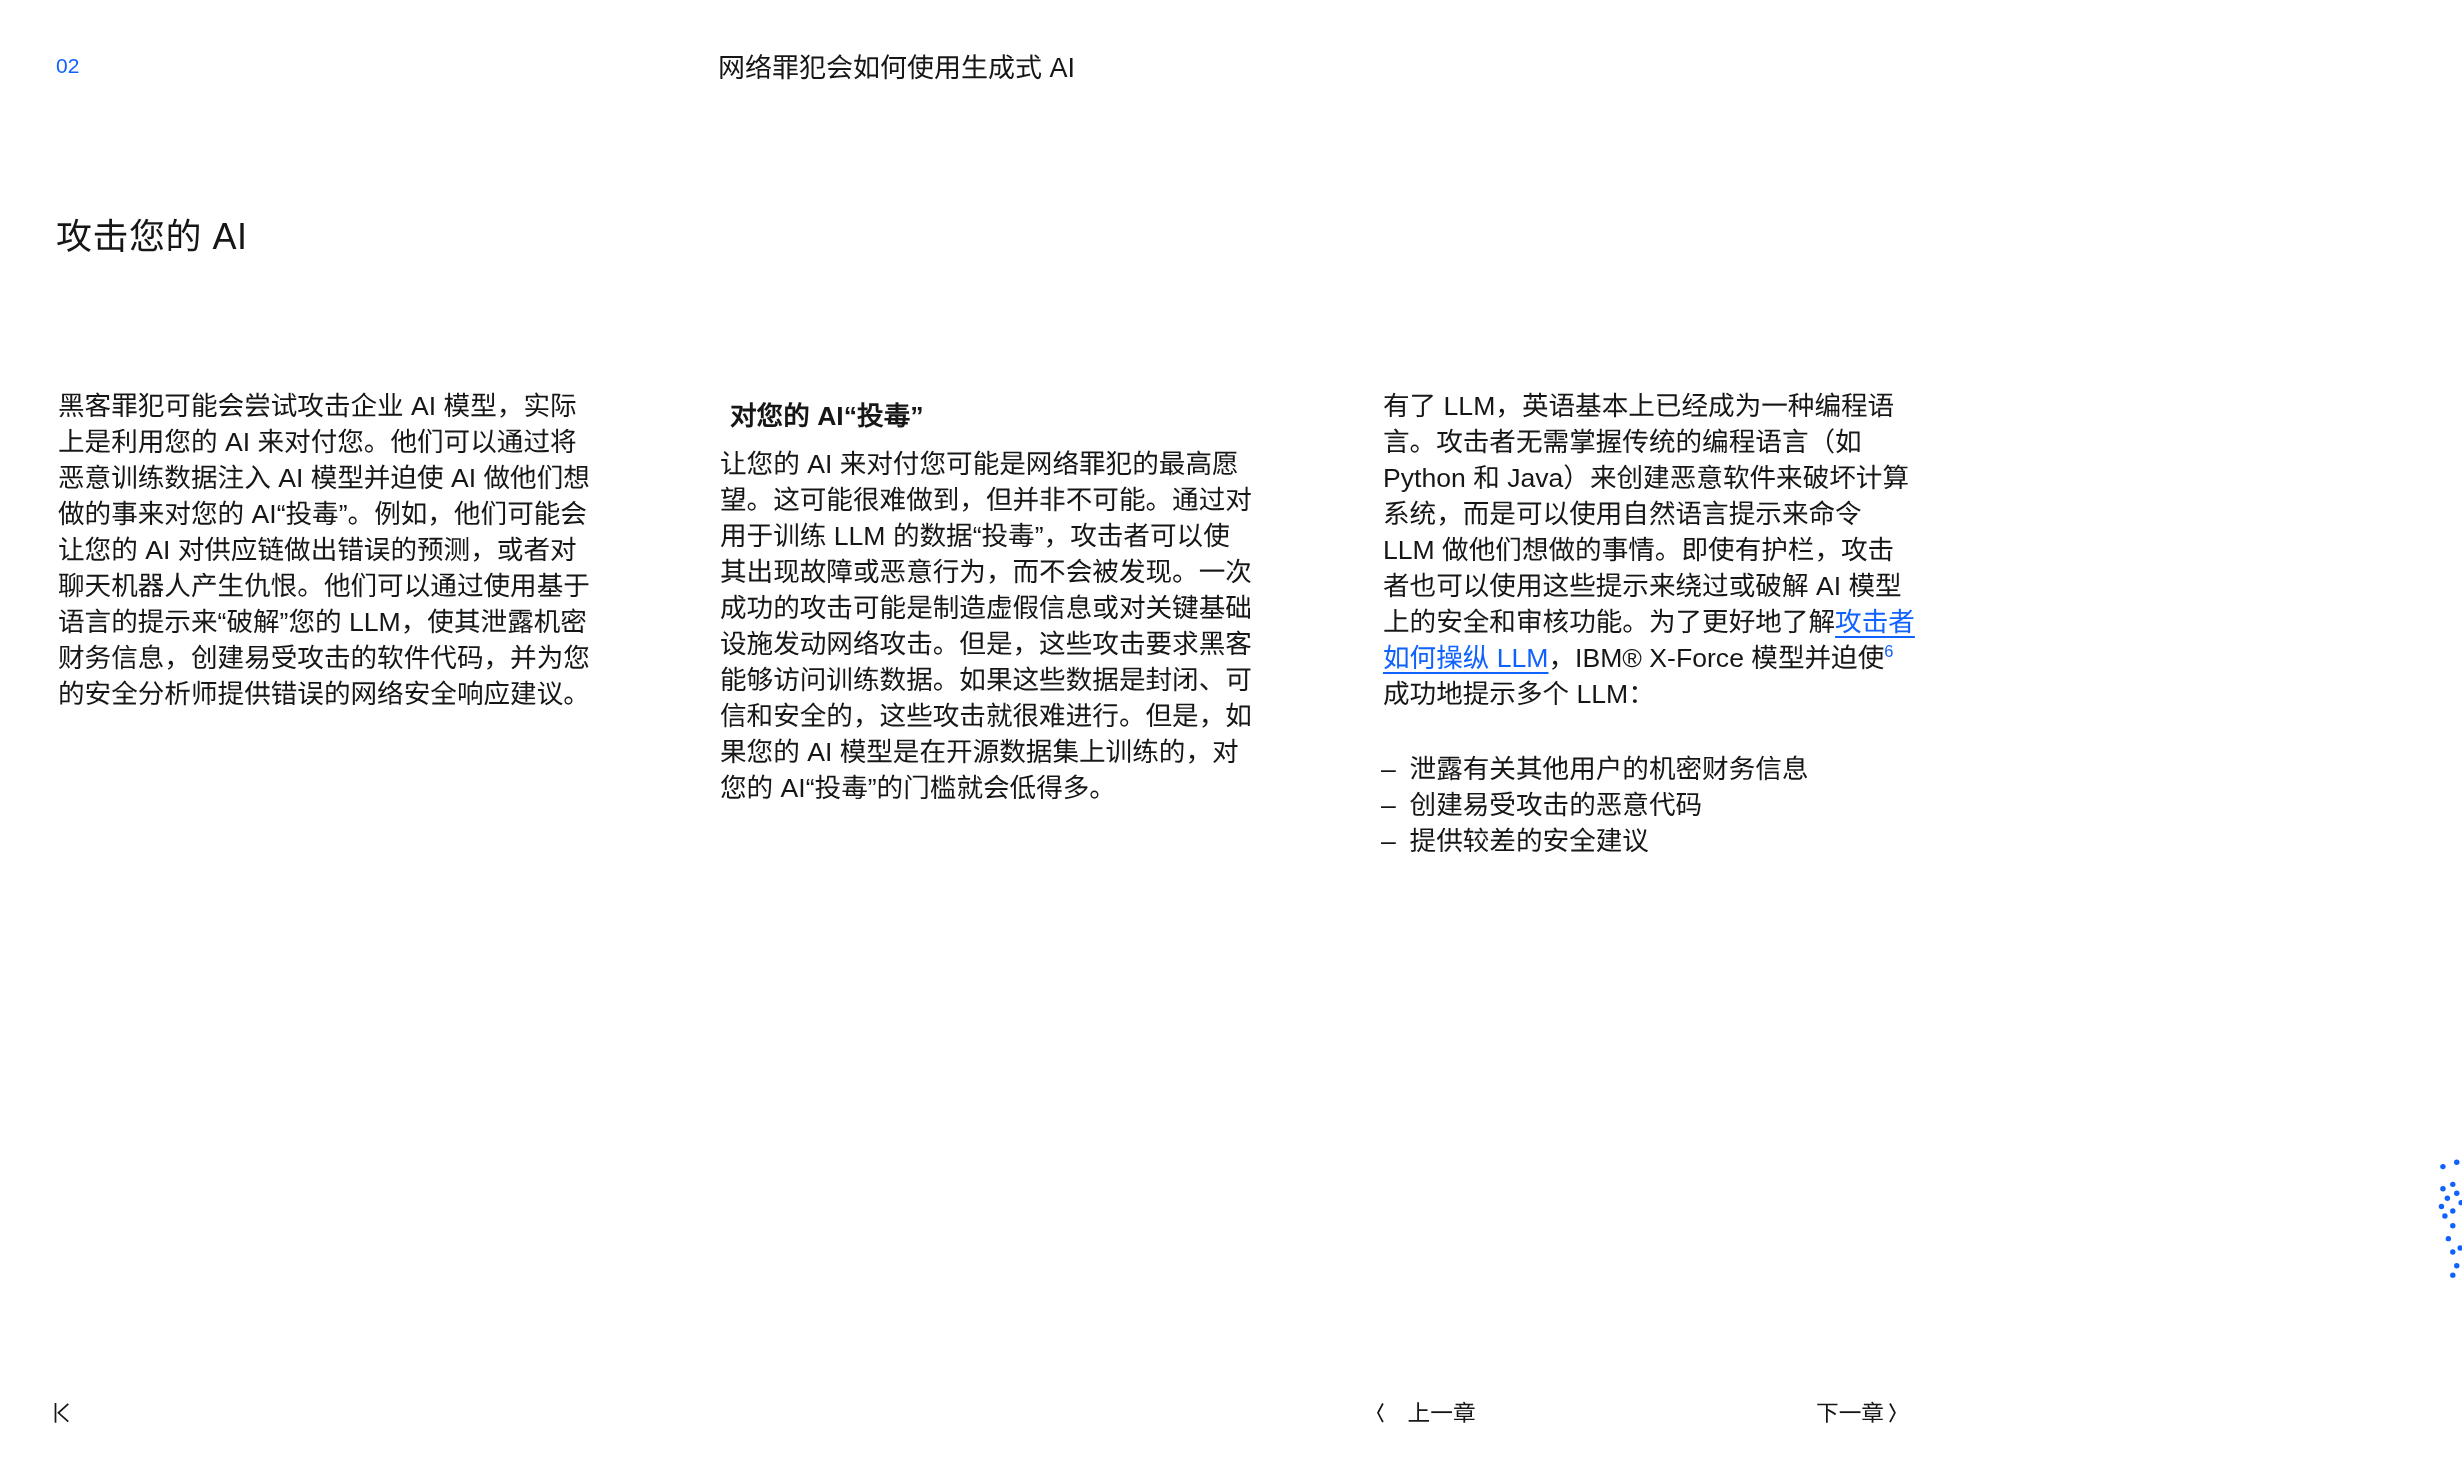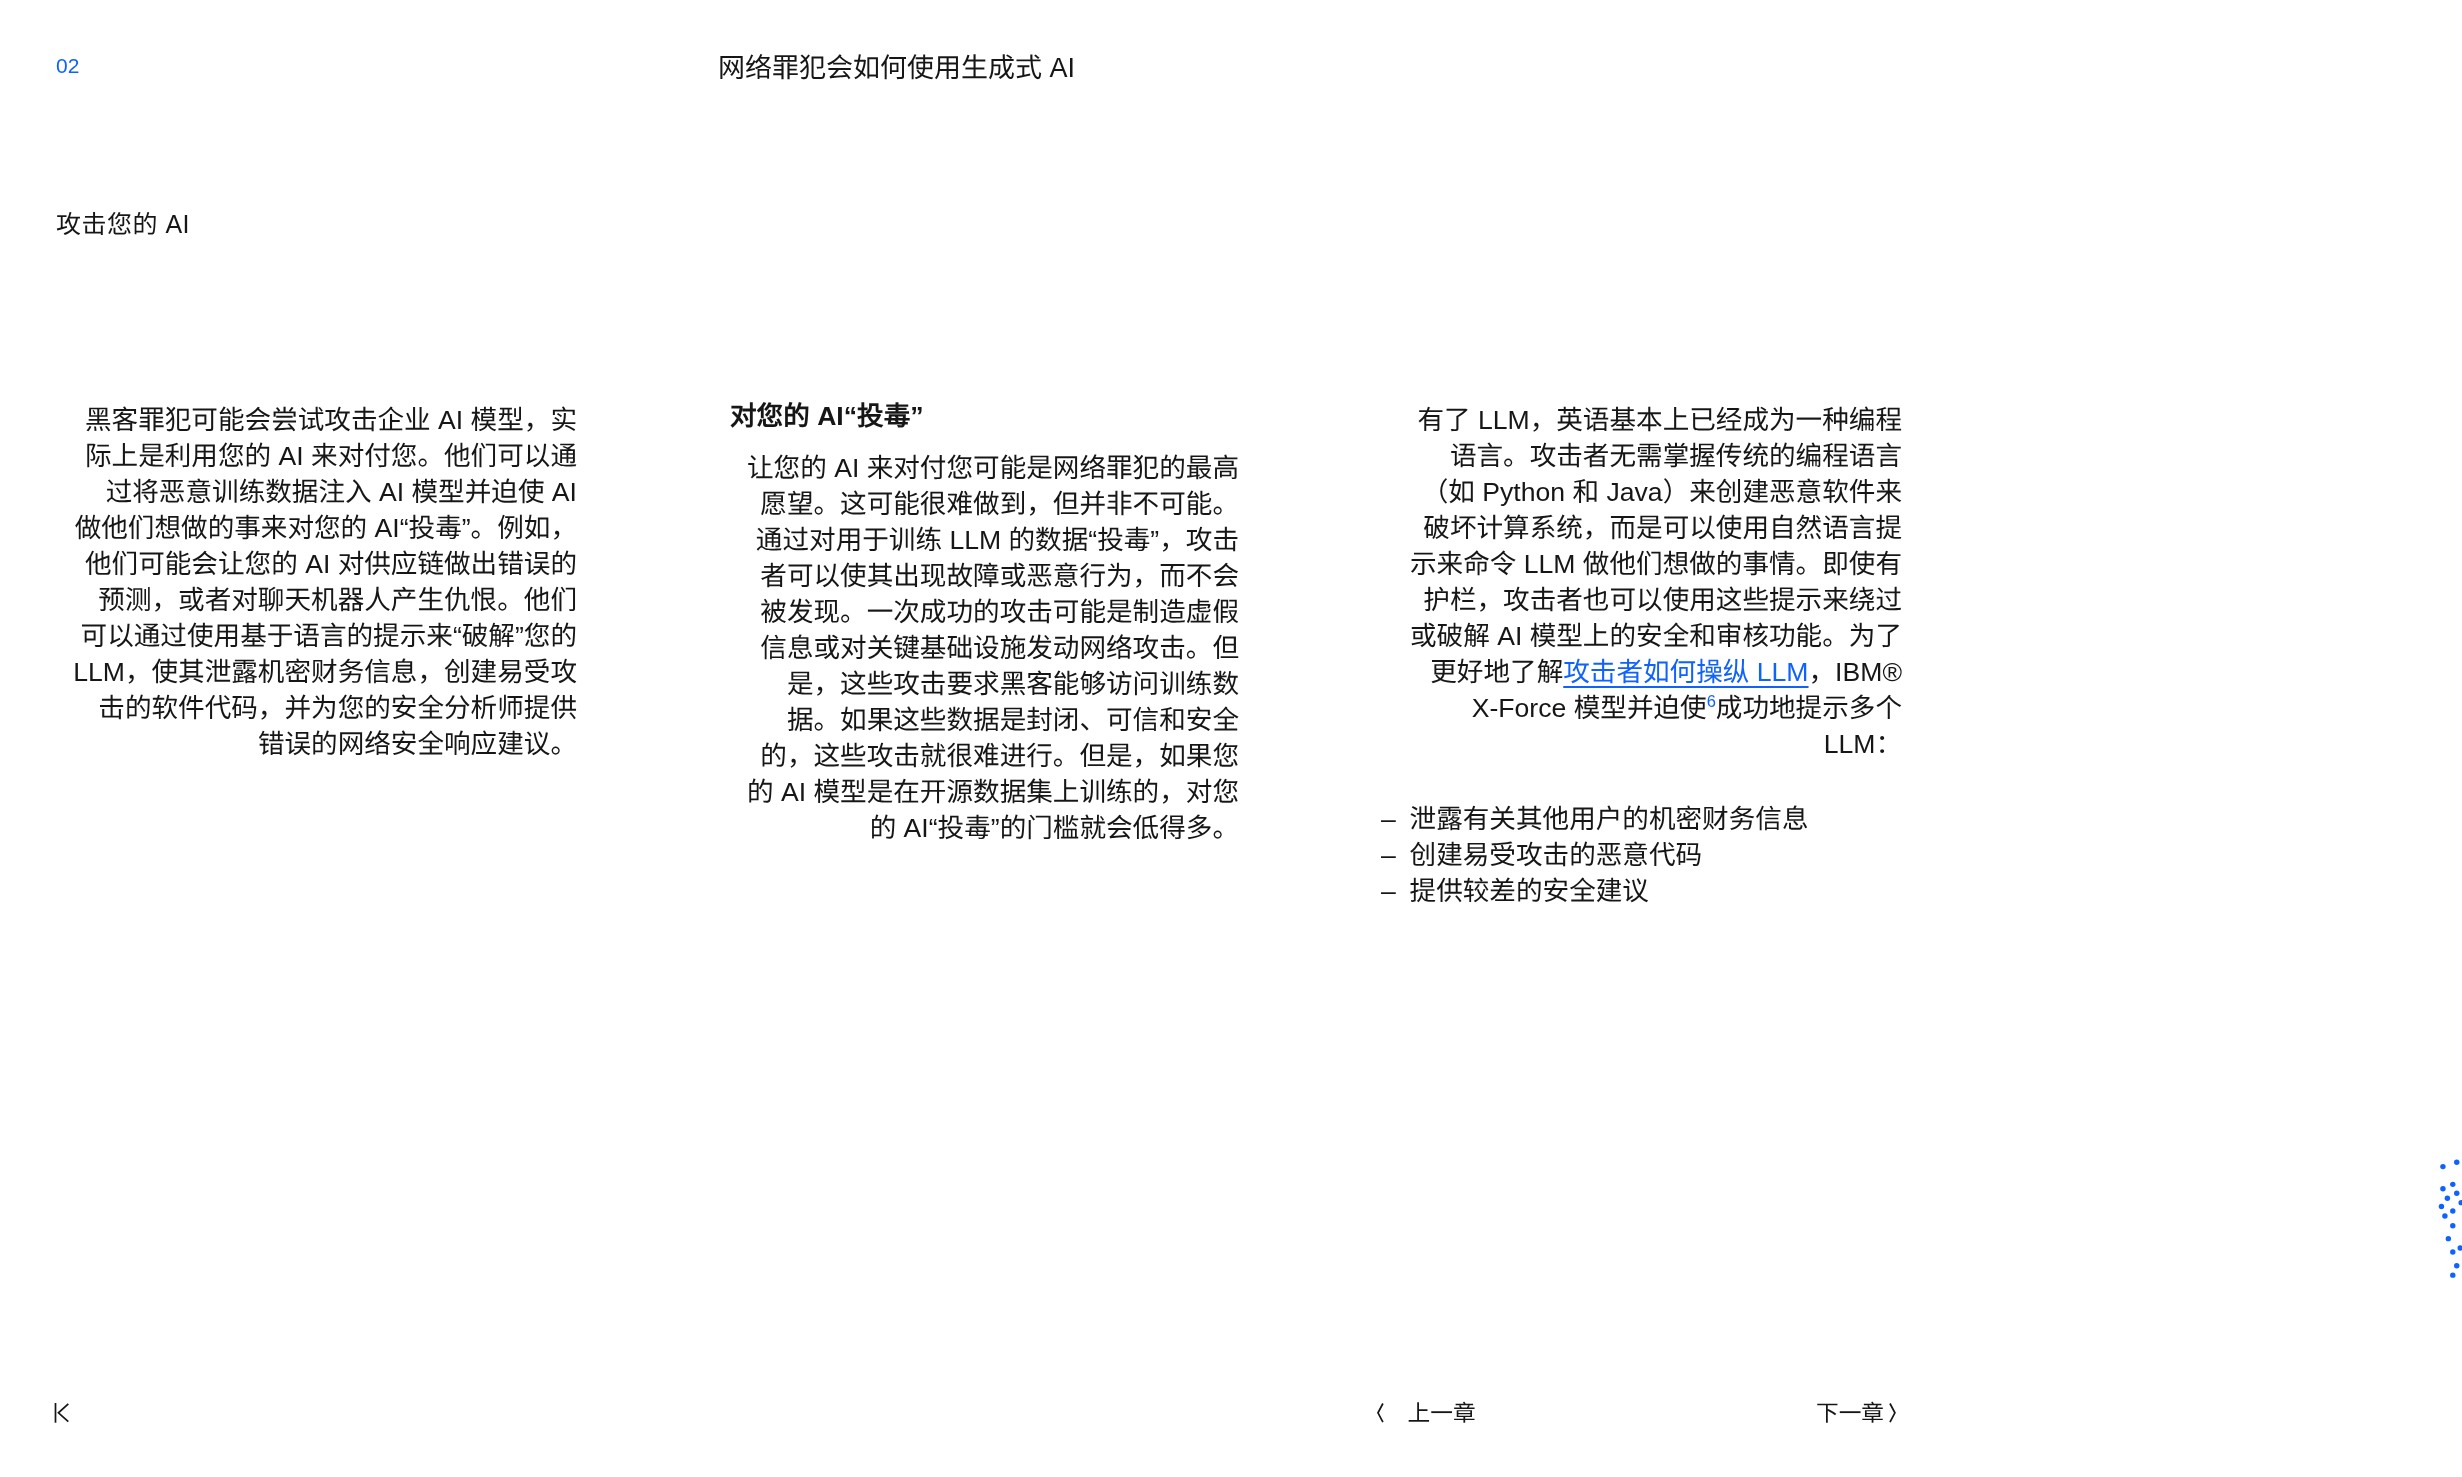--- a/index.html
+++ b/index.html
@@ -21,34 +21,34 @@
     position:absolute;left:56px;top:55px;
     font-size:21px;line-height:1;color:var(--accent);
   }
   .running-header{
     position:absolute;left:718px;top:55px;
     font-size:27px;line-height:1;color:var(--text);
   }
   
   .page-title{
     position:absolute;left:56px;top:195px;
-    font-size:25px;line-height:1;font-weight:300;
+    font-size:36px;line-height:1;font-weight:300;
     letter-spacing:0.5px;color:var(--text);
   }
   
   .col{
     position:absolute;top:386px;width:537px;
     font-size:26.6px;line-height:36px;
     text-align:left;
   }
   .col-1{left:56px;}
   .col-2{left:718px;}
   .col-3{left:1381px;}
   .col-heading{font-weight:700;font-size:26.6px;line-height:36px;margin:12px;}
-  .col p{margin:16px;text-align:right;}
+  .col p{margin:2px;}
   .inline-link{
     color:var(--accent);
     text-decoration:underline;
     text-decoration-thickness:2px;
     text-underline-offset:4.9px;
     cursor:pointer;
   }
   .footnote-ref{
     color:var(--accent);
     font-size:0.62em;

